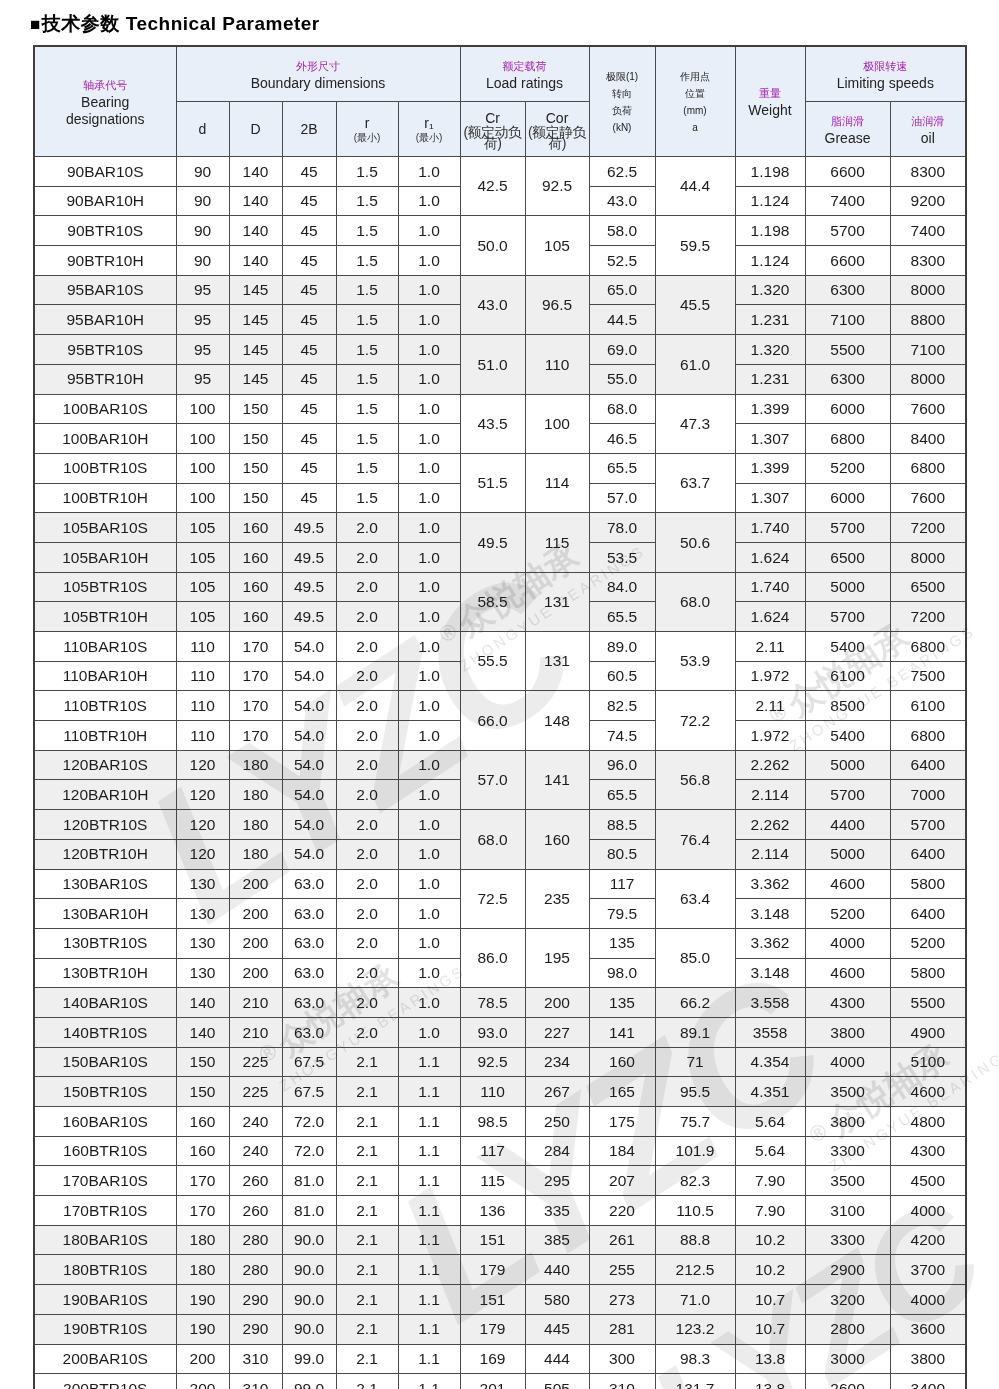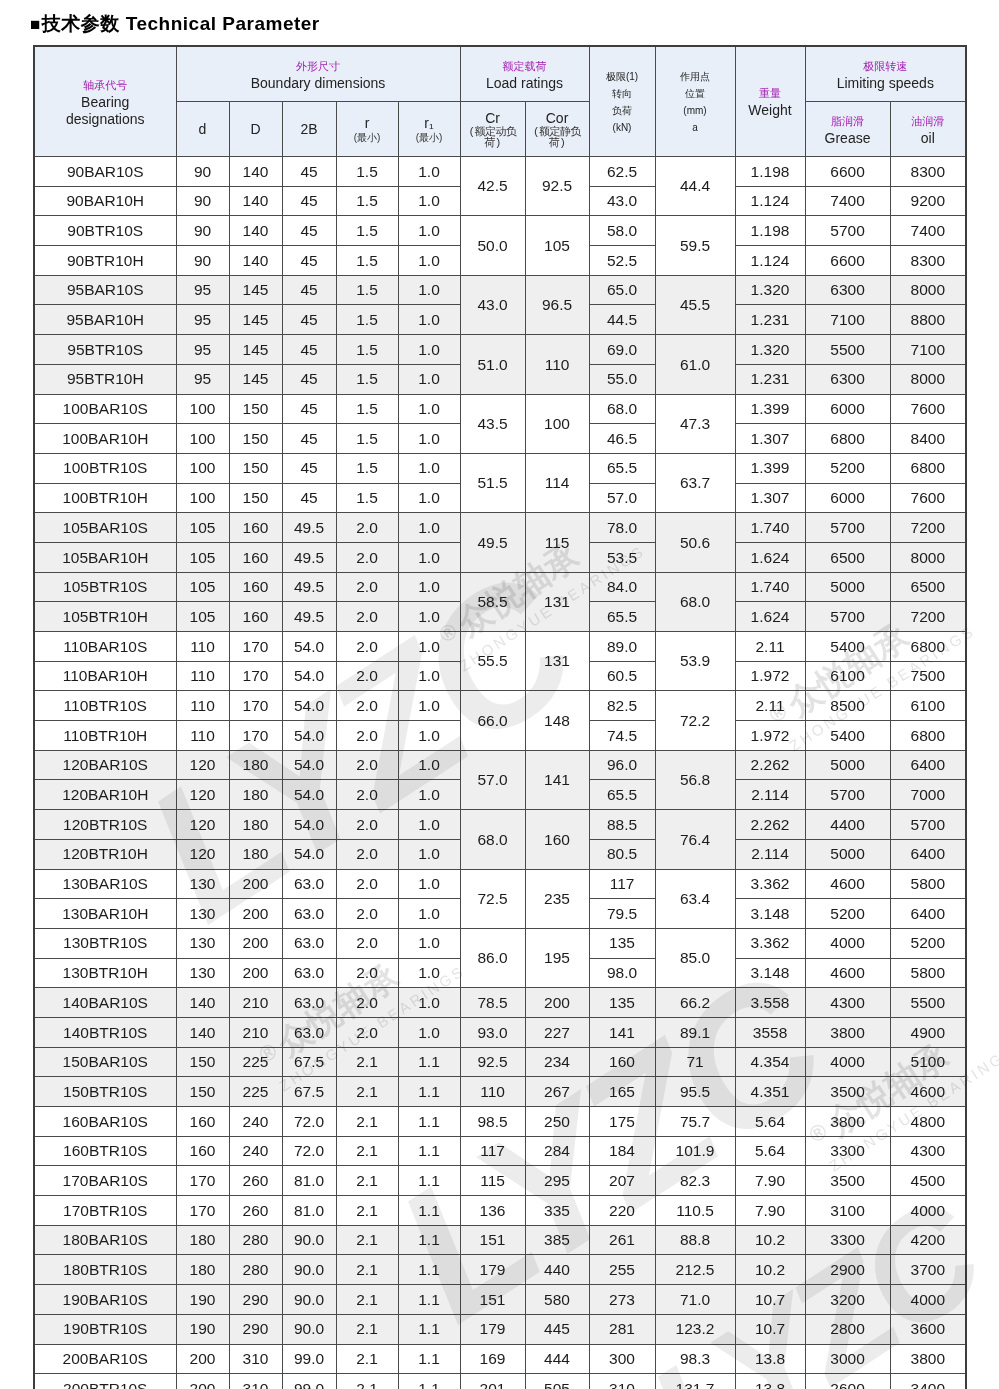--- a/index.html
+++ b/index.html
@@ -21,21 +21,21 @@
   .param th,.param td{
     border:1px solid #4a4a4a;text-align:center;vertical-align:middle;
     padding:0;overflow:hidden;
   }
   .param thead th{background:#e9eff8;font-weight:normal;}
   .param thead tr.h1 th{height:54px;}
   .param thead tr.h2 th{height:54px;}
   .hcn{font-size:11px;line-height:18px;color:#a21caf;}
   .hen{font-size:14px;line-height:17px;color:#222;}
   .hsub{font-size:10px;line-height:12px;color:#333;}
-  .hsub-tiny{font-size:11px;line-height:11px;color:#333;letter-spacing:-0.5px;font-family:Liberation Mono, monospace;}
+  .hsub-tiny{font-size:14px;line-height:11px;color:#333;letter-spacing:-0.5px;}
   .hstack4 div{font-size:10px;line-height:17px;}
   .param tbody td{
     height:28.7px;font-size:15.5px;background:#ffffff;line-height:1;
   }
   .param tbody tr.shade td{background:#efefef;}
   .wm{
     position:absolute;z-index:3;pointer-events:none;
     transform:rotate(-33deg);transform-origin:left top;white-space:nowrap;
   }
   .wm-logo{

